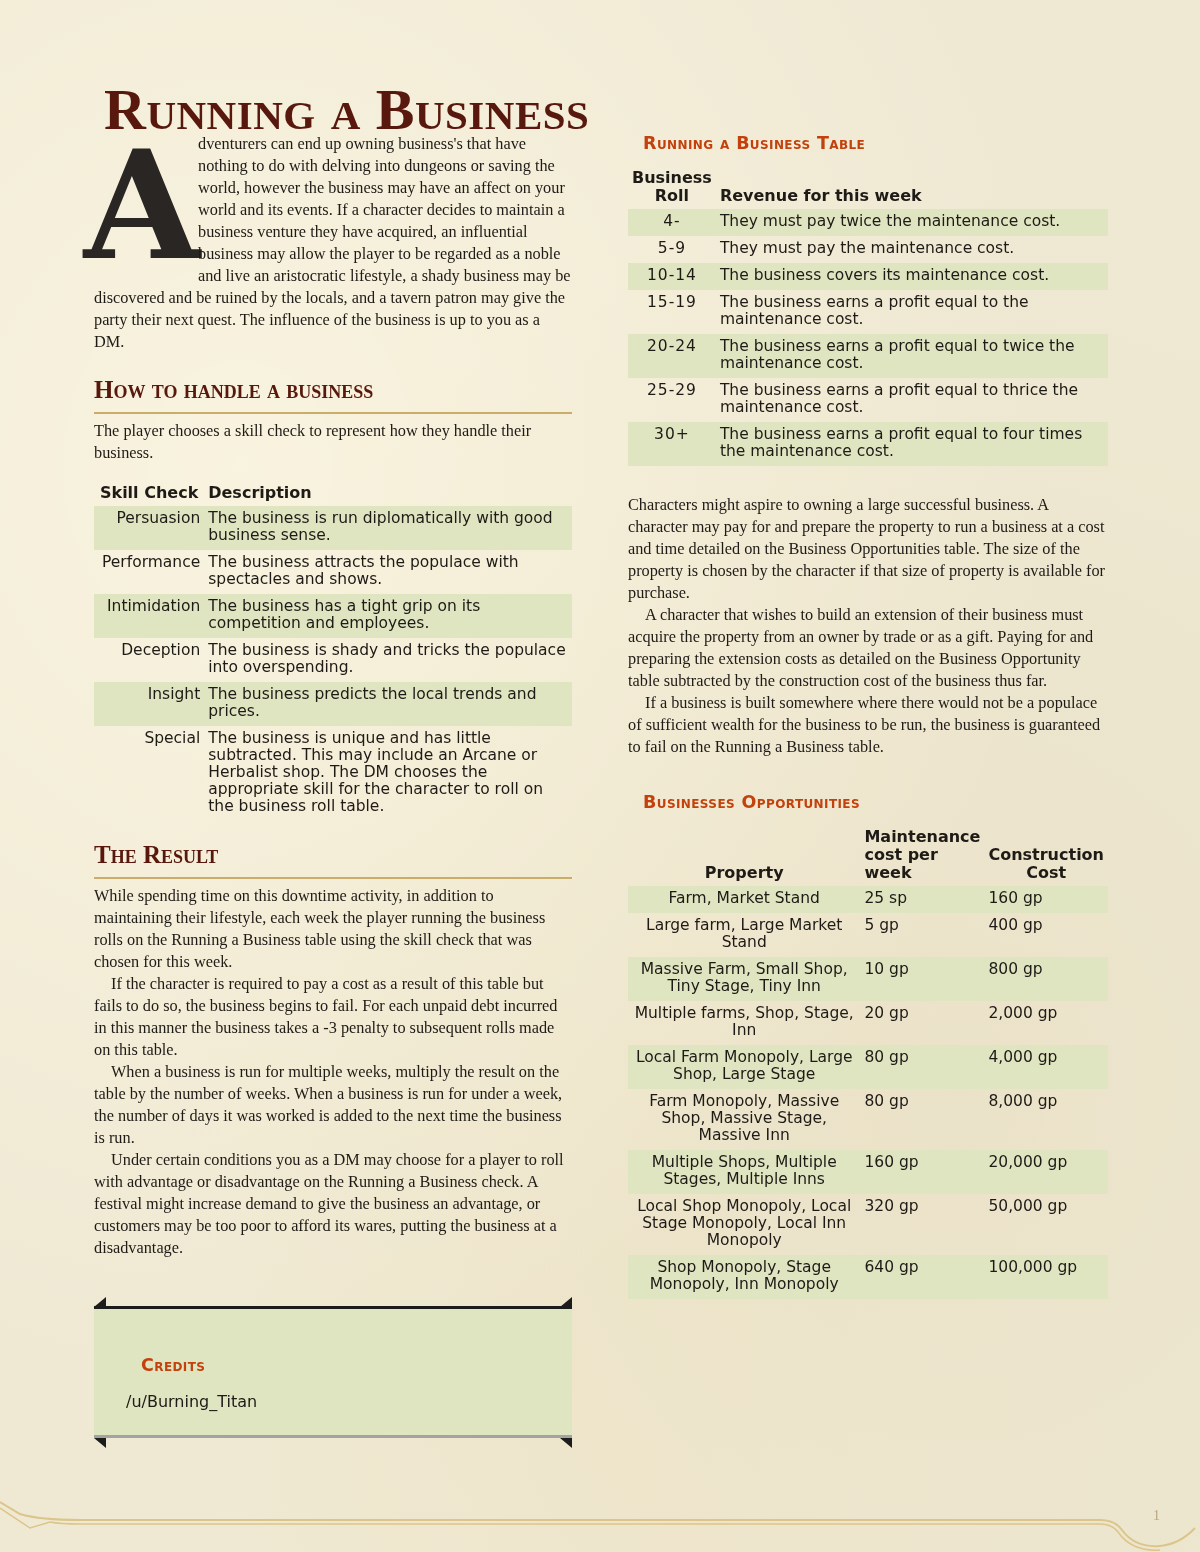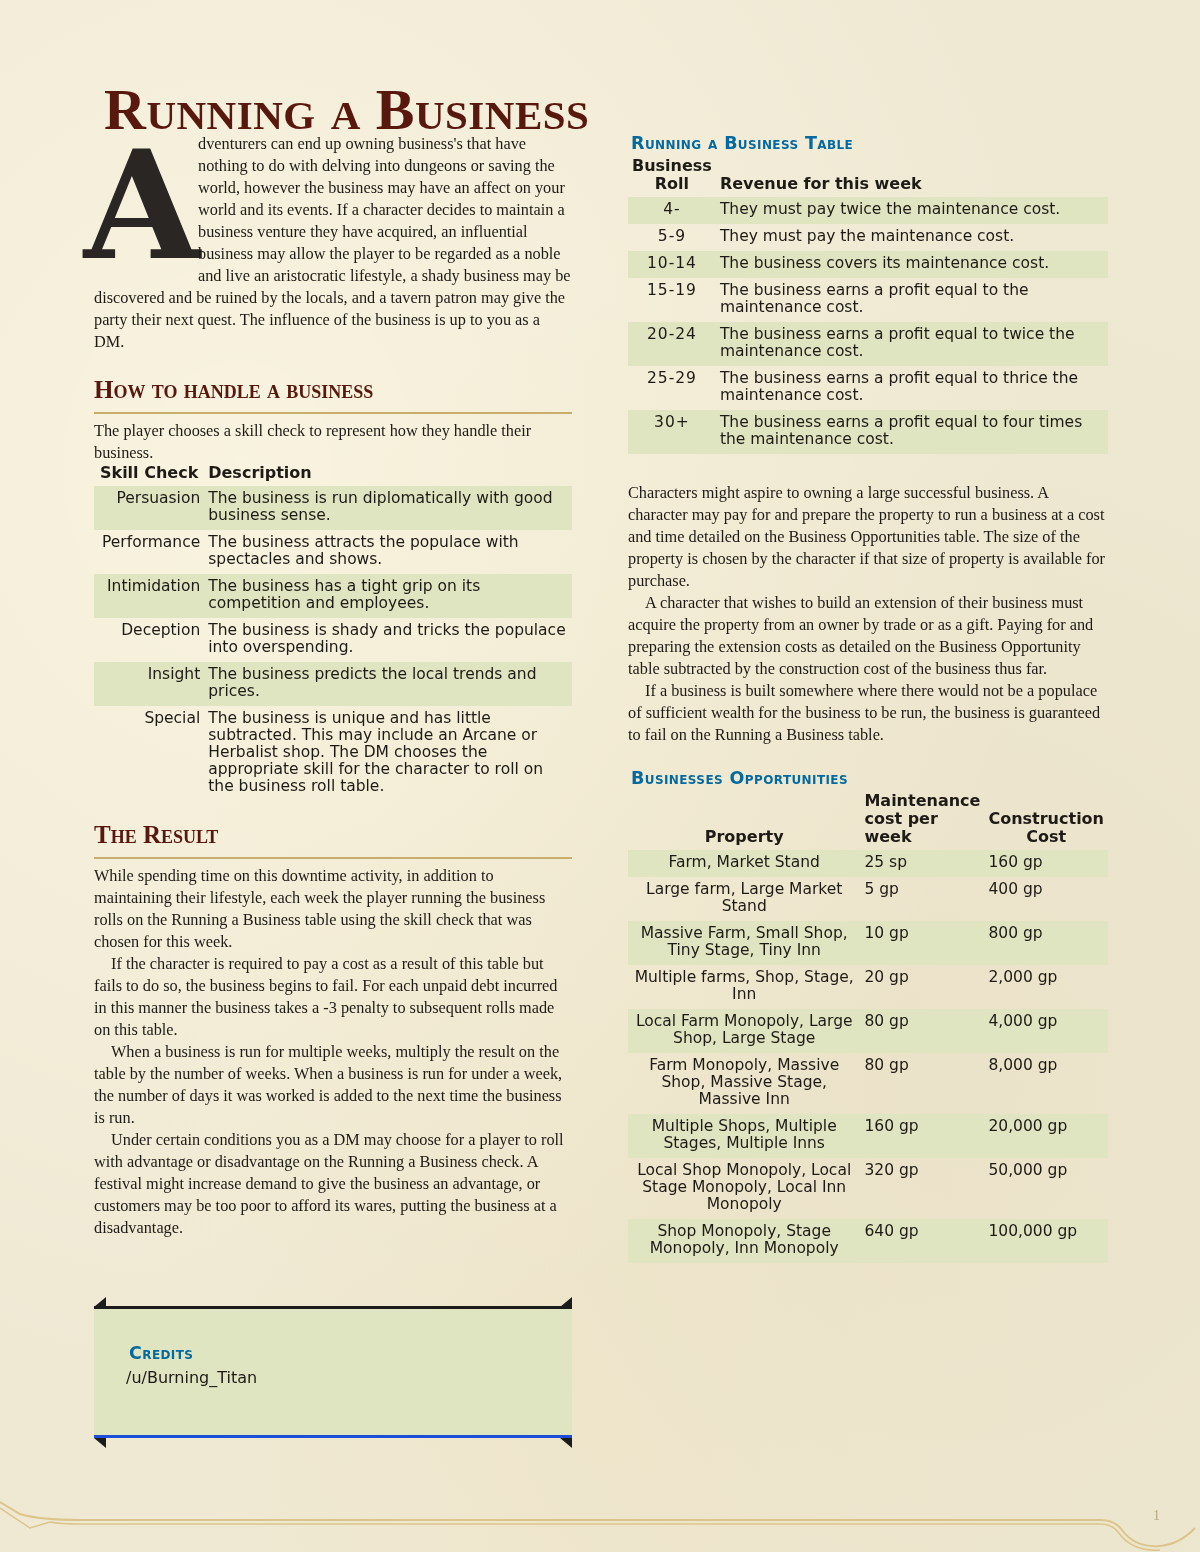--- a/index.html
+++ b/index.html
@@ -30,36 +30,36 @@
     display: flex; align-items: flex-start; justify-content: center;
     font-family: "DejaVu Serif", serif; font-size: 150px; line-height: 140px;
     color: #2a2624; font-weight: bold;
   }
   h2 {
     margin: 0; font-family: "Liberation Serif", serif; font-weight: bold;
     color: #58180d; font-size: 25px; font-variant: small-caps;
     line-height: 28px; border-bottom: 2.5px solid #c9ad6a; padding-bottom: 8px;
   }
   h4 {
-    margin: 3px; font-family: "DejaVu Sans", sans-serif; font-weight: bold;
-    font-variant: small-caps; font-size: 17.5px; line-height: 22px; color: #0369a1;
+    margin: 15px; font-family: "DejaVu Sans", sans-serif; font-weight: bold;
+    font-variant: small-caps; font-size: 17.5px; line-height: 22px; color: #c2410c;
     letter-spacing: 0.4px;
   }
   table { border-collapse: collapse; width: 100%; font-family: "DejaVu Sans", sans-serif; font-size: 15.5px; }
   th { font-weight: bold; text-align: left; vertical-align: bottom; line-height: 18px; padding: 0 4px 4px 4px; font-size: 16px; }
   td { vertical-align: top; line-height: 17px; padding: 4px 4px 6px 4px; }
   tr.odd td { background: #e0e5c1; }
   th.c { text-align: center; }
   .skill-table td:first-child { text-align: right; white-space: nowrap; width: 96px; padding-left: 8px; padding-right: 4px; }
   .roll-table td:first-child { text-align: center; width: 68px; letter-spacing: 1px; }
   .opp-table td:first-child { text-align: center; width: 240px; }
   .credits {
     position: absolute; left: 94px; top: 1306px; width: 478px; height: 126px;
     background: #e0e5c1;
-    border-top: 3px solid #1c1c1c; border-bottom: 3px solid #1d4ed8;
+    border-top: 3px solid #1c1c1c; border-bottom: 3px solid #a3a3a3;
   }
   .credits::before, .credits::after {
     content: ""; position: absolute; top: -10px; width: 0; height: 0;
   }
   .corner { position: absolute; width: 0; height: 0; }
   .corner.tl { left: 0; top: -12px; border-left: 12px solid transparent; border-bottom: 10px solid #1c1c1c; }
   .corner.tr { right: 0; top: -12px; border-right: 12px solid transparent; border-bottom: 10px solid #1c1c1c; transform: scaleX(-1); }
   .corner.bl { left: 0; bottom: -13px; border-left: 12px solid transparent; border-top: 10px solid #1c1c1c; }
   .corner.br { right: 0; bottom: -13px; border-right: 12px solid transparent; border-top: 10px solid #1c1c1c; transform: scaleX(-1); }
   .credits-inner { padding: 30px 32px; }
@@ -75,21 +75,21 @@
 <div class="col col-left">
   <div class="intro">
     <div class="dropcap">A</div>
     <p style="margin-top:1px;">dventurers can end up owning business's that have nothing to do with delving into dungeons or saving the world, however the business may have an affect on your world and its events. If a character decides to maintain a business venture they have acquired, an influential business may allow the player to be regarded as a noble and live an aristocratic lifestyle, a shady business may be discovered and be ruined by the locals, and a tavern patron may give the party their next quest. The influence of the business is up to you as a DM.</p>
   </div>
 
   <div style="height:23px"></div>
   <h2>How to handle a business</h2>
   <p style="margin-top:6px;">The player chooses a skill check to represent how they handle their business.</p>
 
-  <table class="skill-table" style="margin-top:0;">
+  <table class="skill-table" style="margin-top:20px;">
     <thead>
       <tr>
         <th class="c">Skill Check</th>
         <th>Description</th>
       </tr>
     </thead>
     <tbody>
       <tr class="odd">
         <td>Persuasion</td>
         <td>The business is run diplomatically with good business sense.</td>

